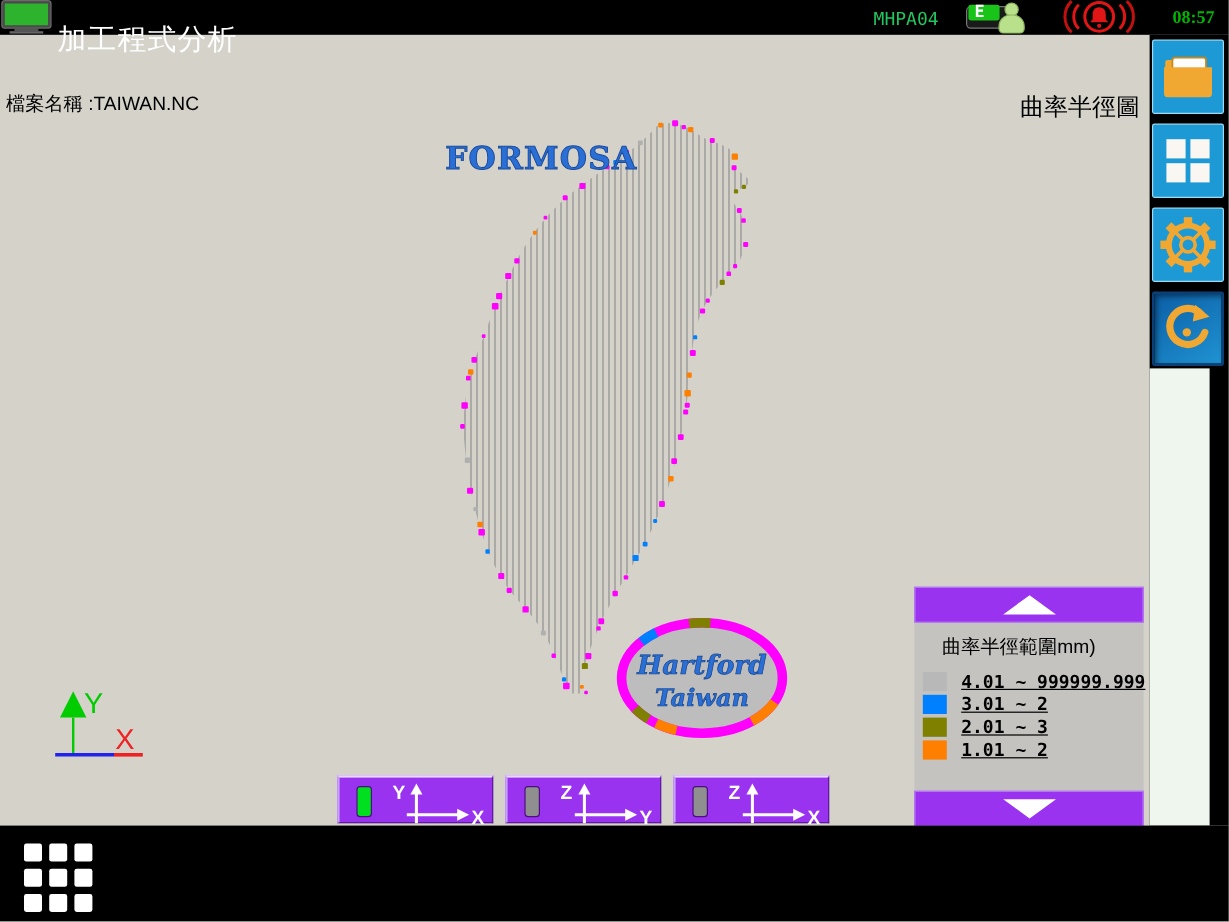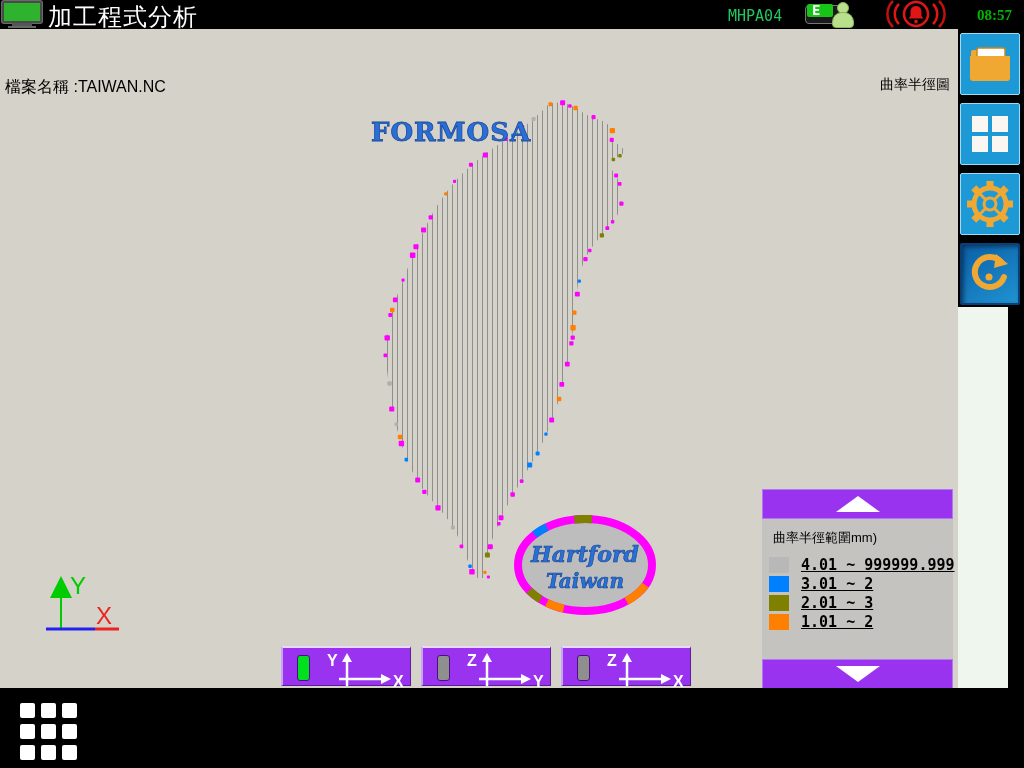--- a/index.html
+++ b/index.html
@@ -5,56 +5,56 @@
   * { margin:0; padding:0; box-sizing:border-box; }
   html,body { width:1024px; height:768px; overflow:hidden; }
   body { font-family:"Liberation Sans", sans-serif; background:#d5d2ca; position:relative; }
 
   
   .topbar { position:absolute; left:0; top:0; width:1024px; height:29px; background:#000; z-index:10; display:flex; align-items:center; }
   .monitor-icon { position:absolute; left:0; top:1px; width:44px; height:27px; }
   .monitor-screen { position:absolute; left:2px; top:0; width:40px; height:22px; background:#2db32d; border:2px solid #4a4a4a; border-radius:2px; box-shadow:0 0 0 1px #6a6a6a; }
   .monitor-stand { position:absolute; left:12px; top:22px; width:20px; height:3px; background:#555; }
   .monitor-base { position:absolute; left:8px; top:25px; width:28px; height:2px; background:#666; }
-  .app-title { position:absolute; left:48px; top:1px; color:#fff; font-size:24px; letter-spacing:1px; white-space:nowrap; }
+  .app-title { position:absolute; left:48px; top:17px; color:#fff; font-size:24px; letter-spacing:1px; white-space:nowrap; }
   .machine-id { position:absolute; left:728px; top:7px; color:#22c55e; font-size:15px; font-family:"DejaVu Sans Mono", monospace; }
   .clock { position:absolute; left:977px; top:7px; color:#00b400; font-size:15px; font-weight:bold; font-family:Liberation Serif, serif; }
 
   .battery-user { position:absolute; left:805px; top:2px; width:52px; height:26px; }
   .battery-body { position:absolute; left:0; top:3px; width:40px; height:19px; background:#1a1a1a; border:1px solid #777; border-radius:4px; }
   .battery-fill { position:absolute; left:2px; top:2px; width:26px; height:13px; background:#18c418; border-radius:2px; }
   .battery-e { position:absolute; left:7px; top:0; color:#fff; font-size:14px; font-weight:bold; font-family:"DejaVu Sans Mono", monospace; }
   .user-head { position:absolute; left:32px; top:0; width:12px; height:12px; background:#b9e08a; border-radius:50%; border:1px solid #8fb35f; }
   .user-body { position:absolute; left:27px; top:10px; width:22px; height:16px; background:#b9e08a; border:1px solid #8fb35f; border-radius:10px 10px 4px 4px; }
 
   .alarm-wrap { position:absolute; left:885px; top:0; width:62px; height:29px; }
 
   
   .header-row { position:absolute; left:0; top:29px; width:958px; height:26px; z-index:5;margin-top:44px; }
   .file-name { position:absolute; left:5px; top:4px; font-size:16px; color:#000; }
-  .view-name { position:absolute; right:8px; top:3px; font-size:14px; color:#000; }
+  .view-name { position:absolute; right:8px; top:3px; font-size:20px; color:#000; }
 
   
   .sidebar { position:absolute; left:958px; top:29px; width:66px; height:659px; background:#000; z-index:8; }
   .side-btn { position:absolute; left:2px; width:60px; height:62px; background:#1d9ad5; border:1px solid #9adcf5; border-radius:2px; cursor:pointer; display:flex; align-items:center; justify-content:center; }
   .side-btn.pressed { background:linear-gradient(145deg,#0c5ea6,#1f93d2); border:2px solid #0a3f78; box-shadow:inset 2px 2px 4px rgba(0,0,0,.45); }
   .side-strip { position:absolute; left:0; top:278px; width:50px; height:381px; background:#eef6ee; }
 
   
   .bottombar { position:absolute; left:0; top:688px; width:1024px; height:80px; background:#000; z-index:9; }
   .menu-grid { position:absolute; left:20px; top:15px; width:58px; height:56px; cursor:pointer; display:grid; grid-template-columns:repeat(3,15px); grid-template-rows:repeat(3,15px); gap:6px 6px; }
   .menu-grid span { background:#fff; border-radius:2px; }
 
   
   .legend { position:absolute; left:762px; top:489px; width:191px; z-index:6; }
   .legend-scroll { width:191px; height:30px; background:#9a33f0; border:1px solid #b575f7; display:flex; align-items:center; justify-content:center; cursor:pointer; }
   .tri-up { width:0; height:0; border-left:22px solid transparent; border-right:22px solid transparent; border-bottom:16px solid #fff; }
   .tri-down { width:0; height:0; border-left:22px solid transparent; border-right:22px solid transparent; border-top:16px solid #fff; }
   .legend-body { width:191px; height:140px; background:#c4c3c0; padding:6px 0 0 7px; }
-  .legend-title { font-size:13px; color:#000; margin:4px 0 8px 4px; }
+  .legend-title { font-size:16px; color:#000; margin:4px 0 8px 16px; }
   .legend-row { display:flex; align-items:center; height:19px; }
   .swatch { width:20px; height:16px; display:inline-block; flex:none; }
   .legend-text { font-size:15px; font-weight:bold; font-family:"DejaVu Sans Mono", monospace; color:#000; margin-left:12px; white-space:pre;text-decoration:underline; }
 
   
   .view-btn { position:absolute; top:646px; width:130px; height:40px; background:#9a33f0; border-top:2px solid #ead9ff; border-left:2px solid #c7a4f5; border-right:1px solid #5c1d96; border-bottom:1px solid #5c1d96; z-index:6; cursor:pointer; }
   .view-btn .led { position:absolute; left:14px; top:7px; width:13px; height:26px; border-radius:3px; border:1px solid #4d0f80; }
   .view-btn svg { position:absolute; left:36px; top:2px; }
 
   .canvas-svg { position:absolute; left:0; top:0; z-index:1; }

